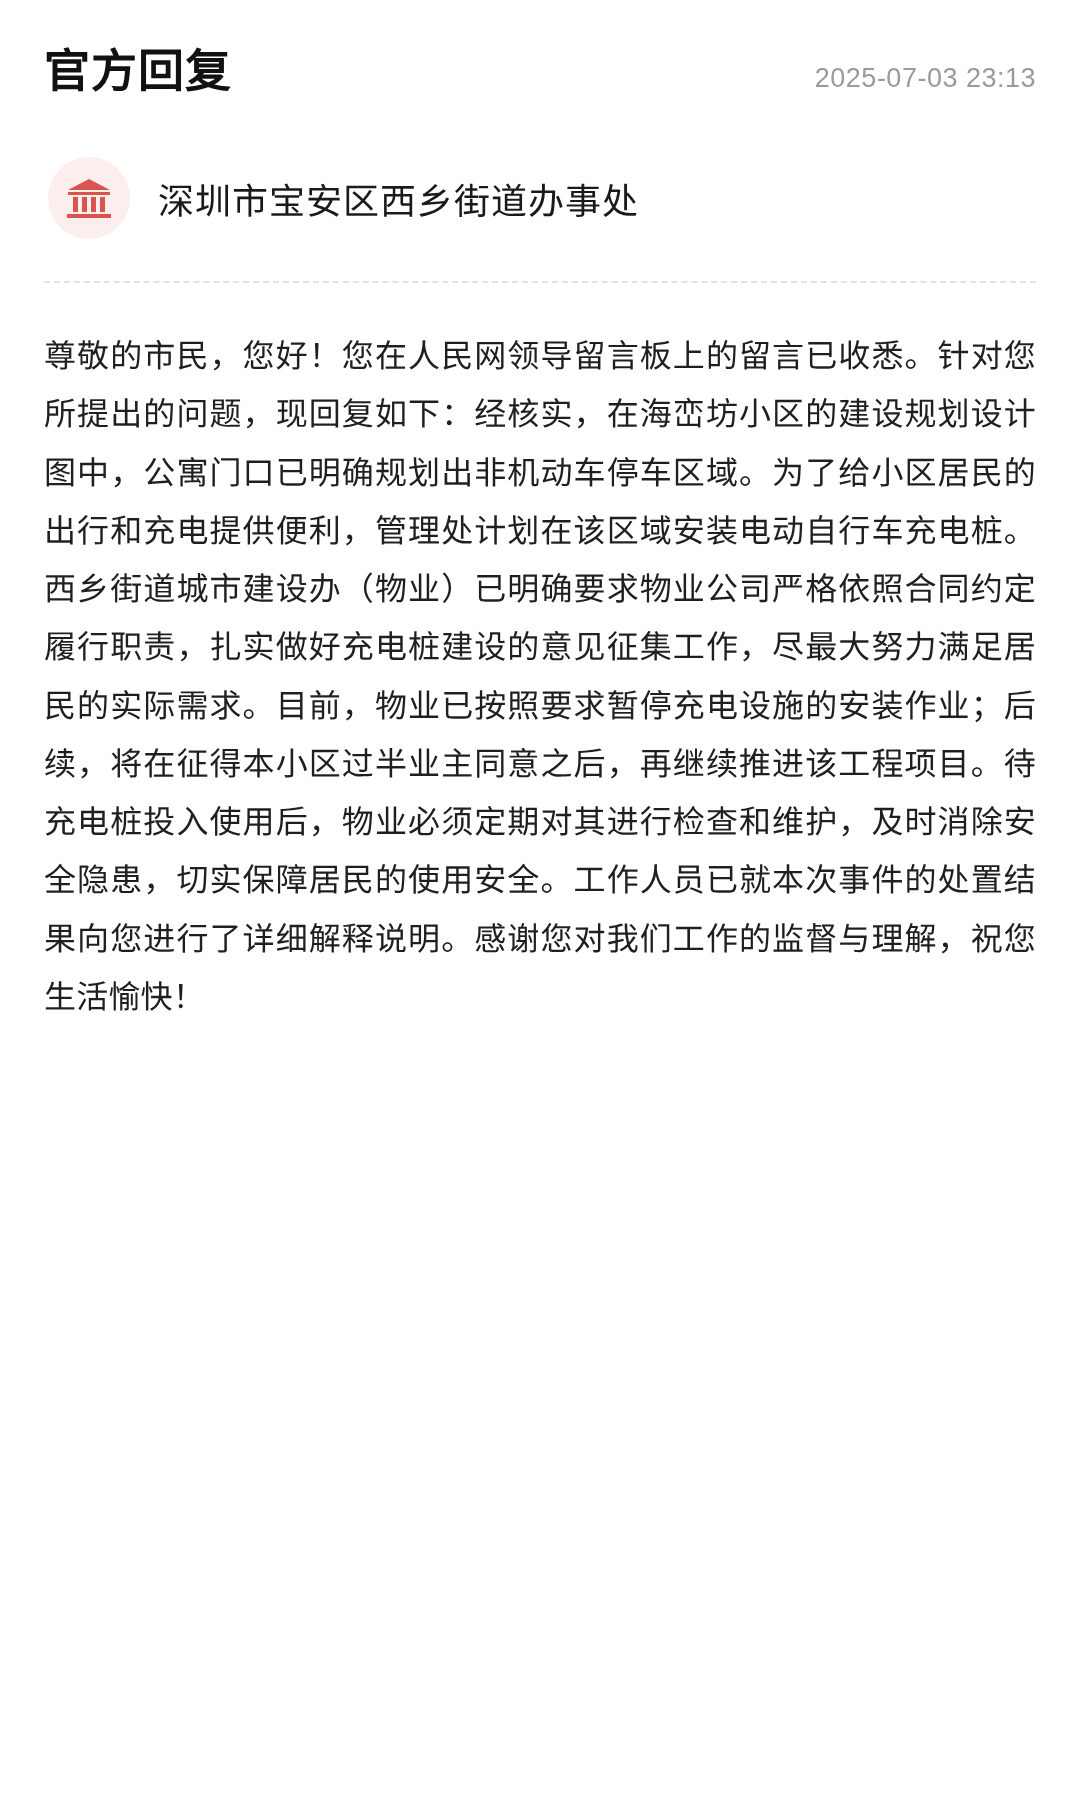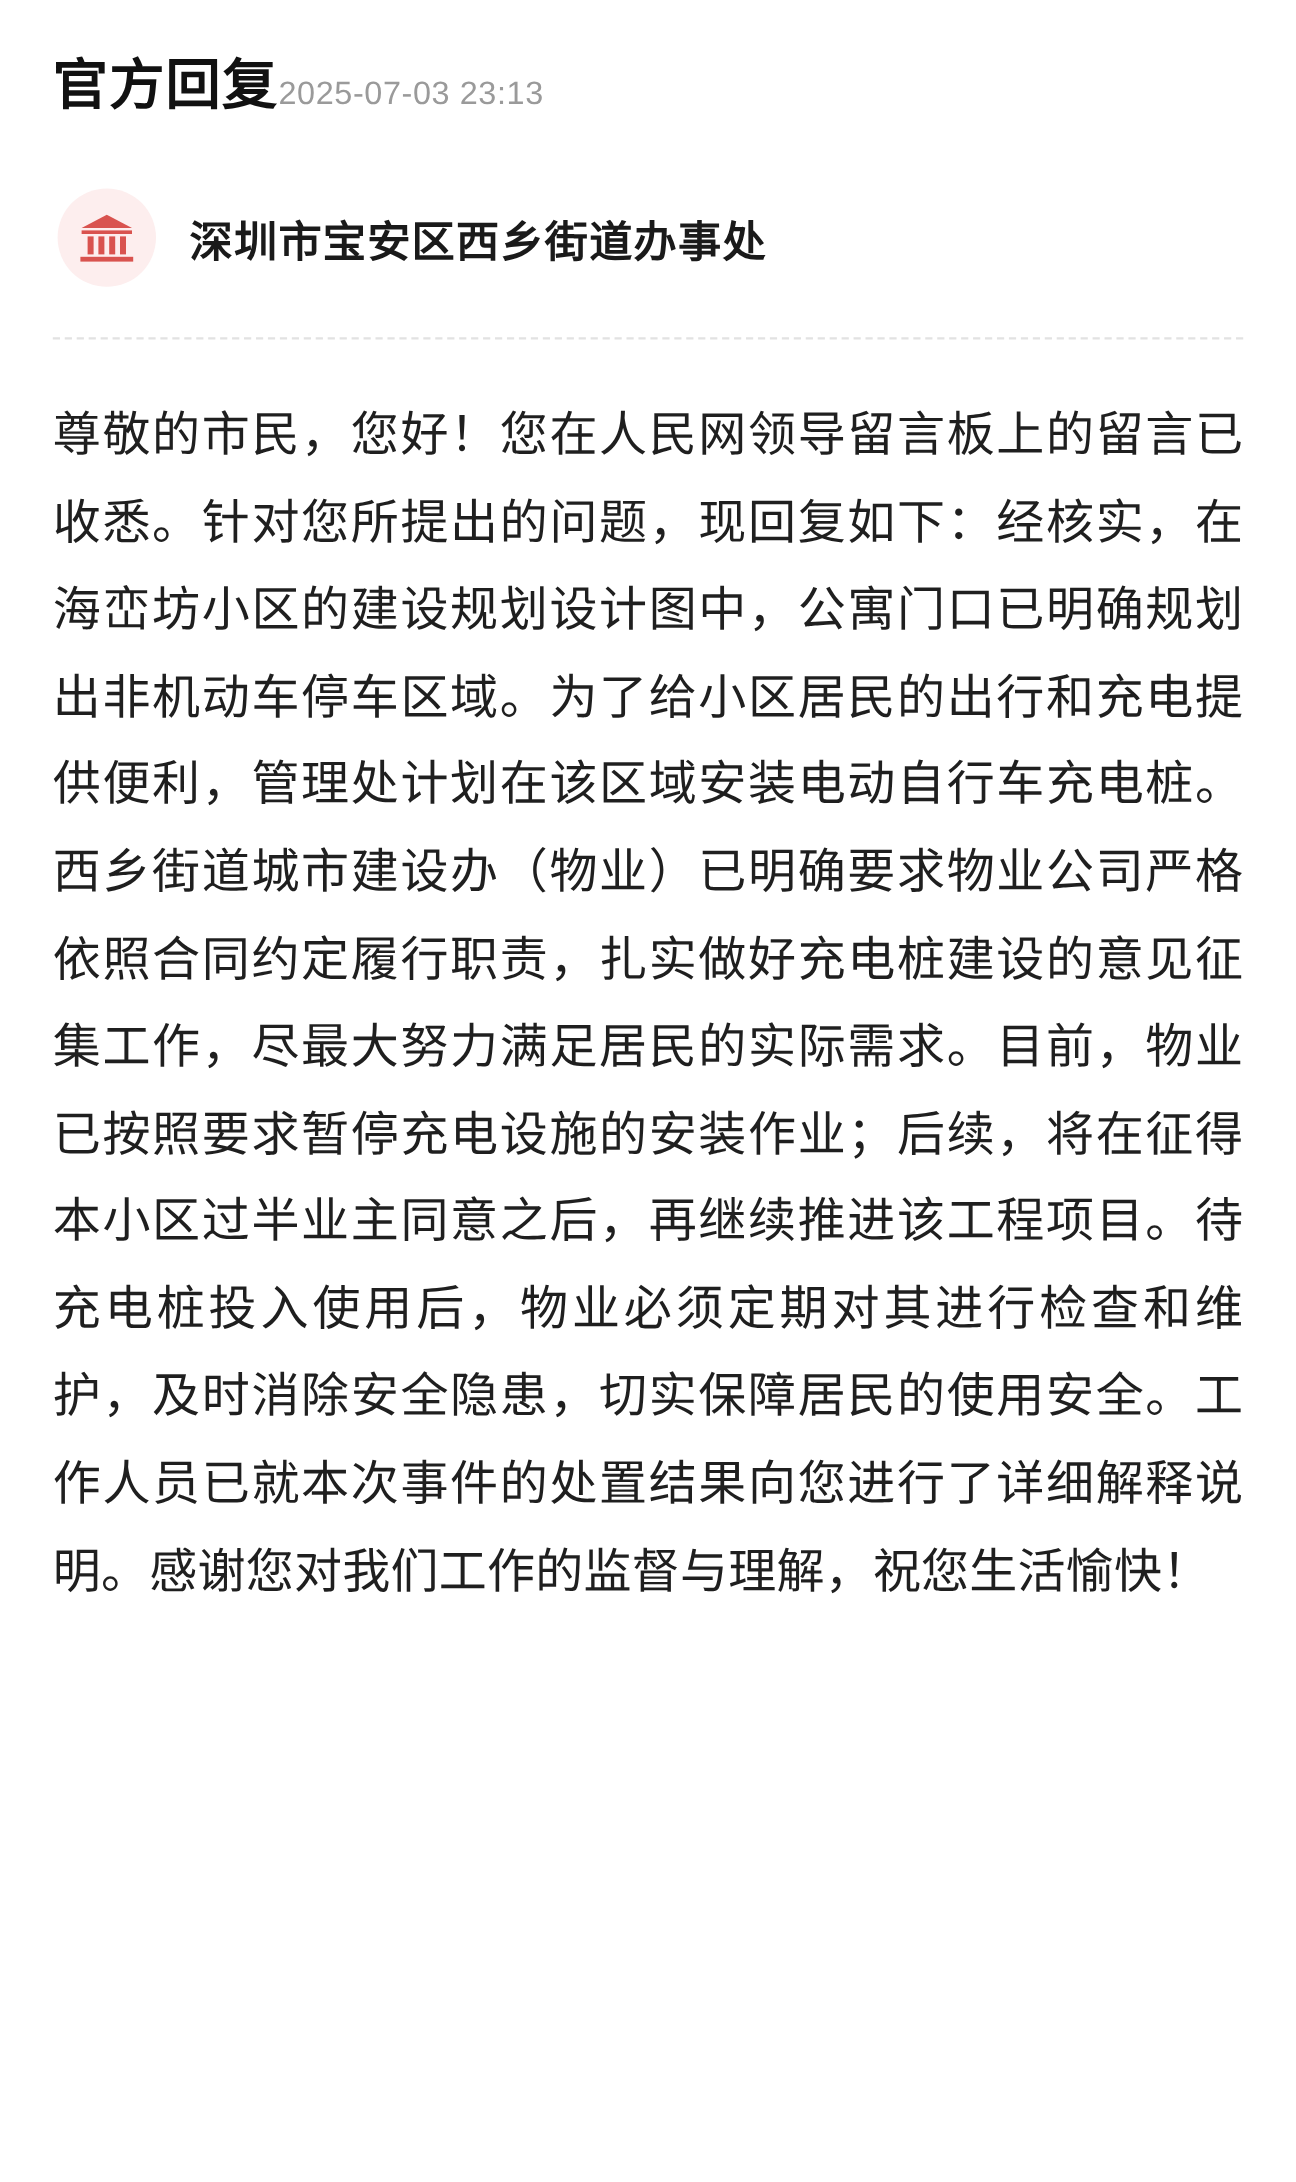--- a/index.html
+++ b/index.html
@@ -21,20 +21,21 @@
     box-sizing: border-box;
     padding: 0 44px;
     background: #ffffff;
     overflow: hidden;
   }
 
   
   .header {
     display: flex;
     align-items: baseline;
+    justify-content: space-between;
     padding-top: 44px;
   }
   .header-title {
     font-size: 46px;
     font-weight: bold;
     letter-spacing: 1px;
     color: #111111;
     line-height: 1.2;
   }
   .header-date {
@@ -61,37 +62,37 @@
     align-items: center;
     justify-content: center;
     flex: 0 0 auto;
   }
   .dept-avatar svg {
     display: block;
   }
   .dept-name {
     margin-left: 28px;
     font-size: 36px;
-    font-weight: bold;
+    font-weight: normal;
     color: #1a1a1a;
     letter-spacing: 1px;
   }
 
   
   .divider {
     margin-top: 42px;
     border: 0;
     border-top: 2px dashed #e2e2e2;
     height: 0;
   }
 
   
   .body-text {
     margin-top: 44px;
-    font-size: 40px;
+    font-size: 32px;
     line-height: 1.82;
     color: #1f1f1f;
     text-align: justify;
     text-justify: inter-ideograph;
     letter-spacing: 0.2px;
     white-space: pre-wrap;
   }
 </style>
 </head>
 <body>

